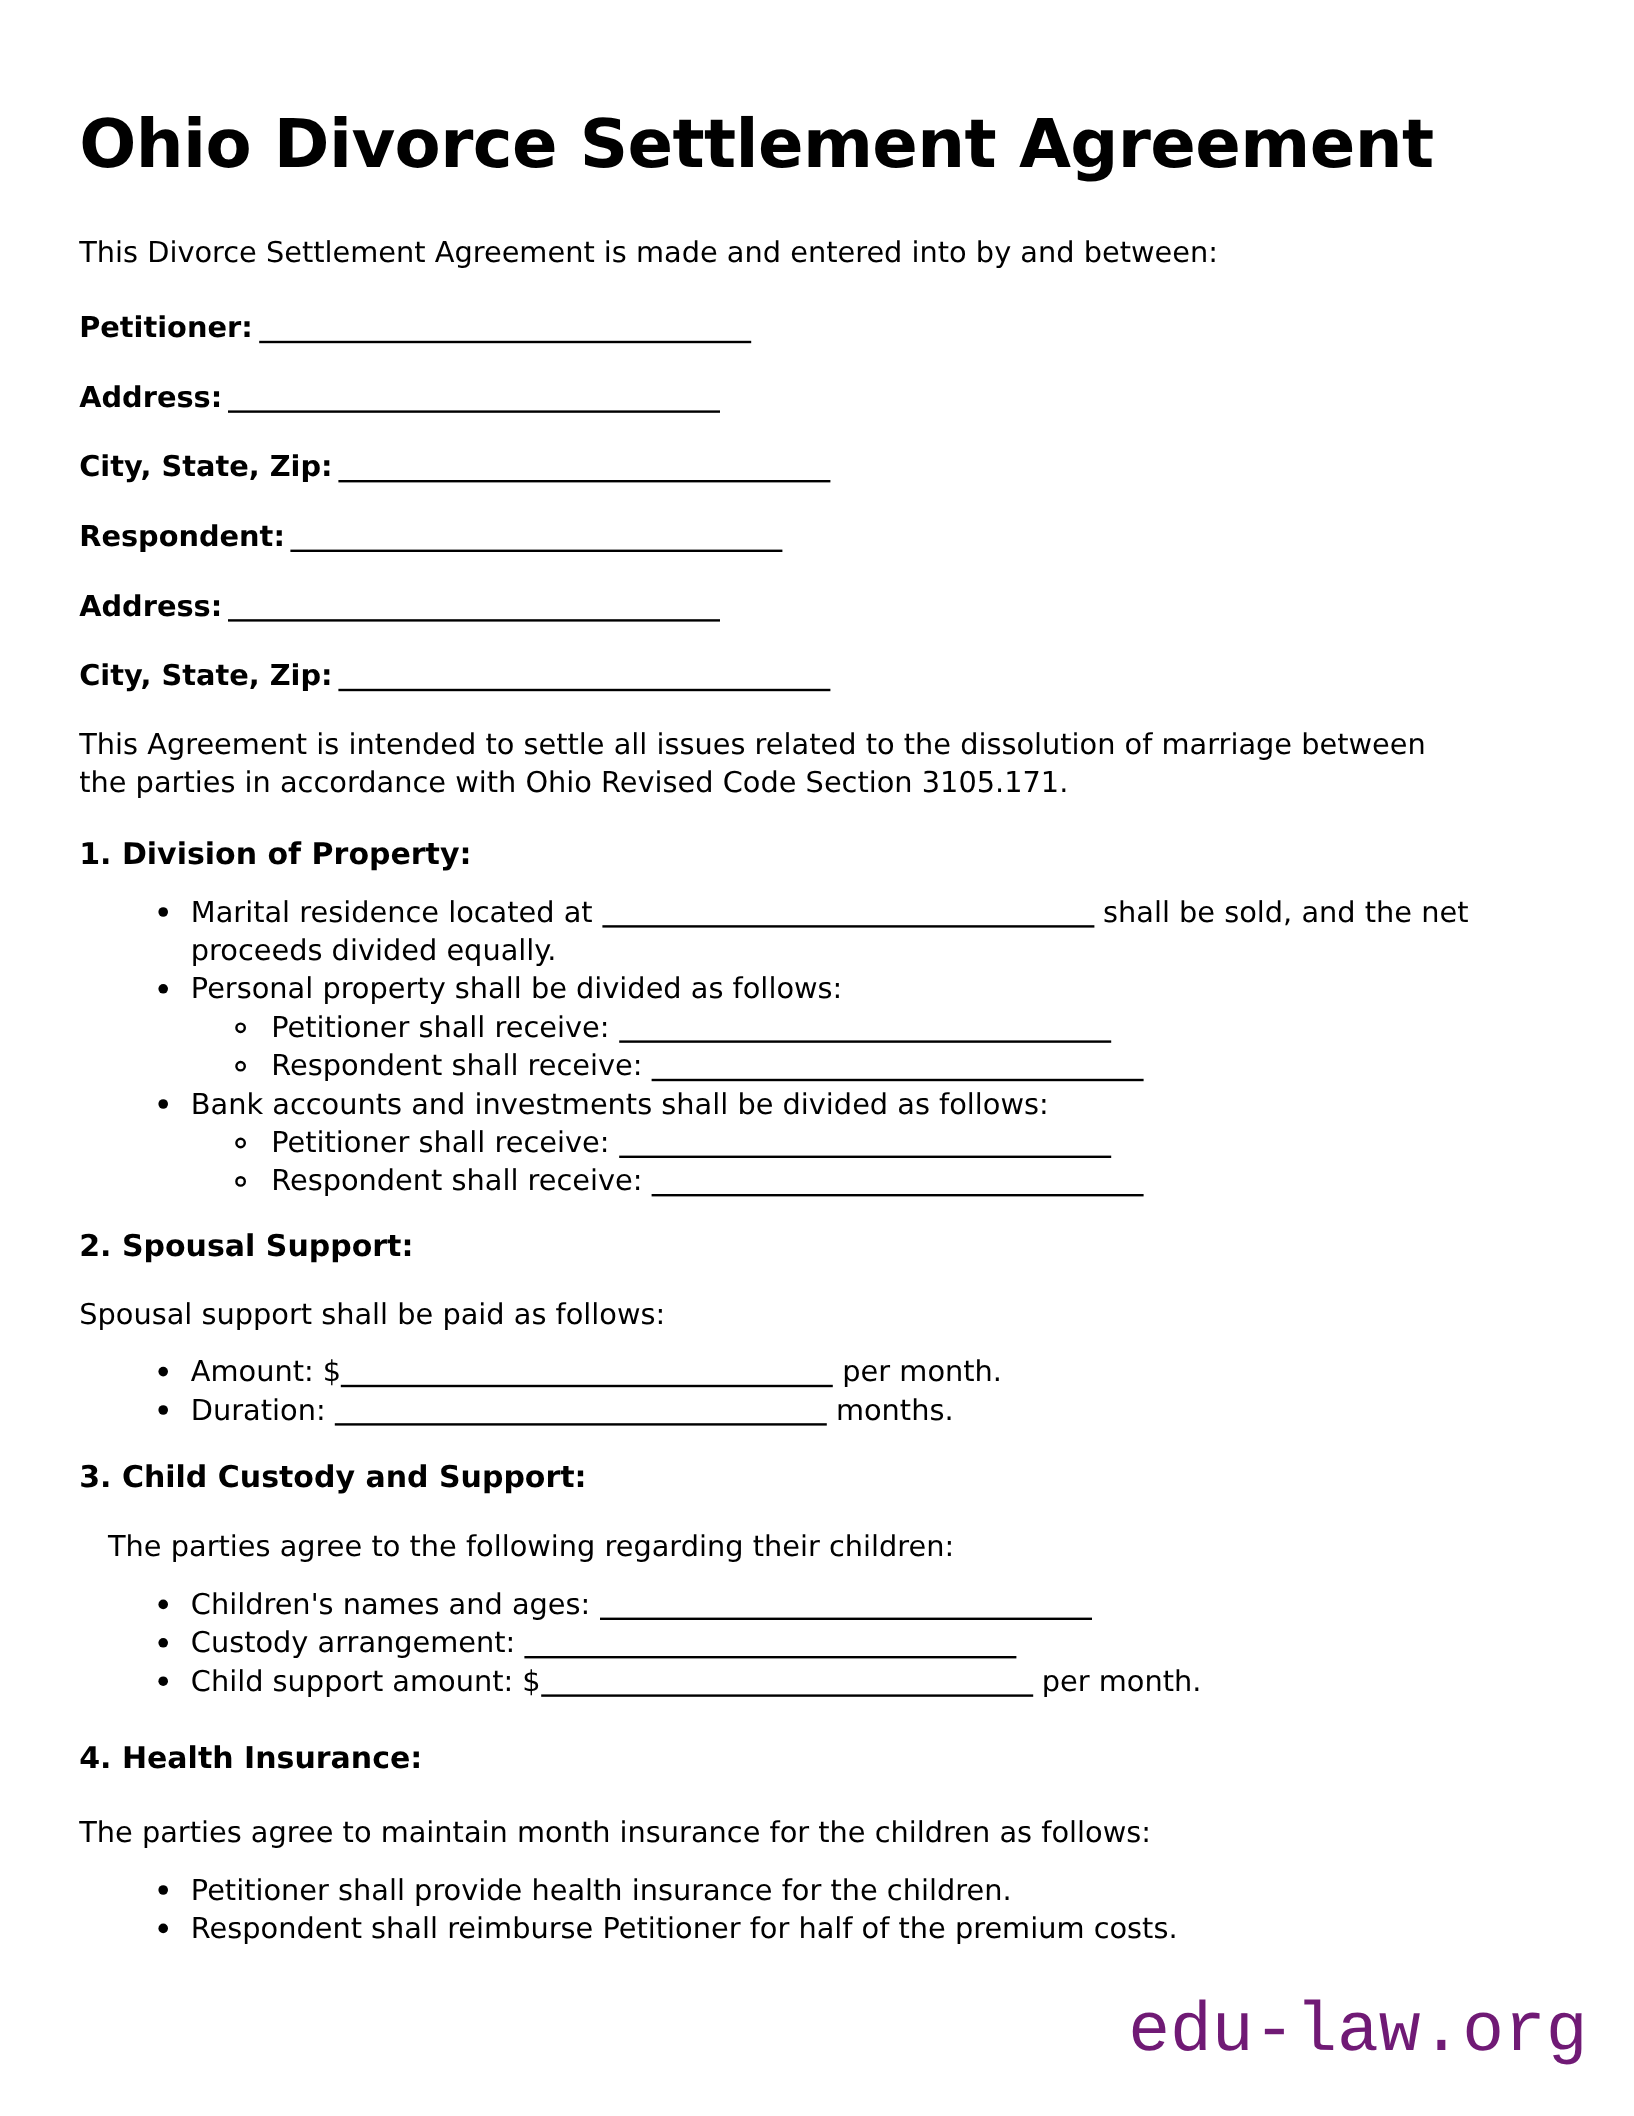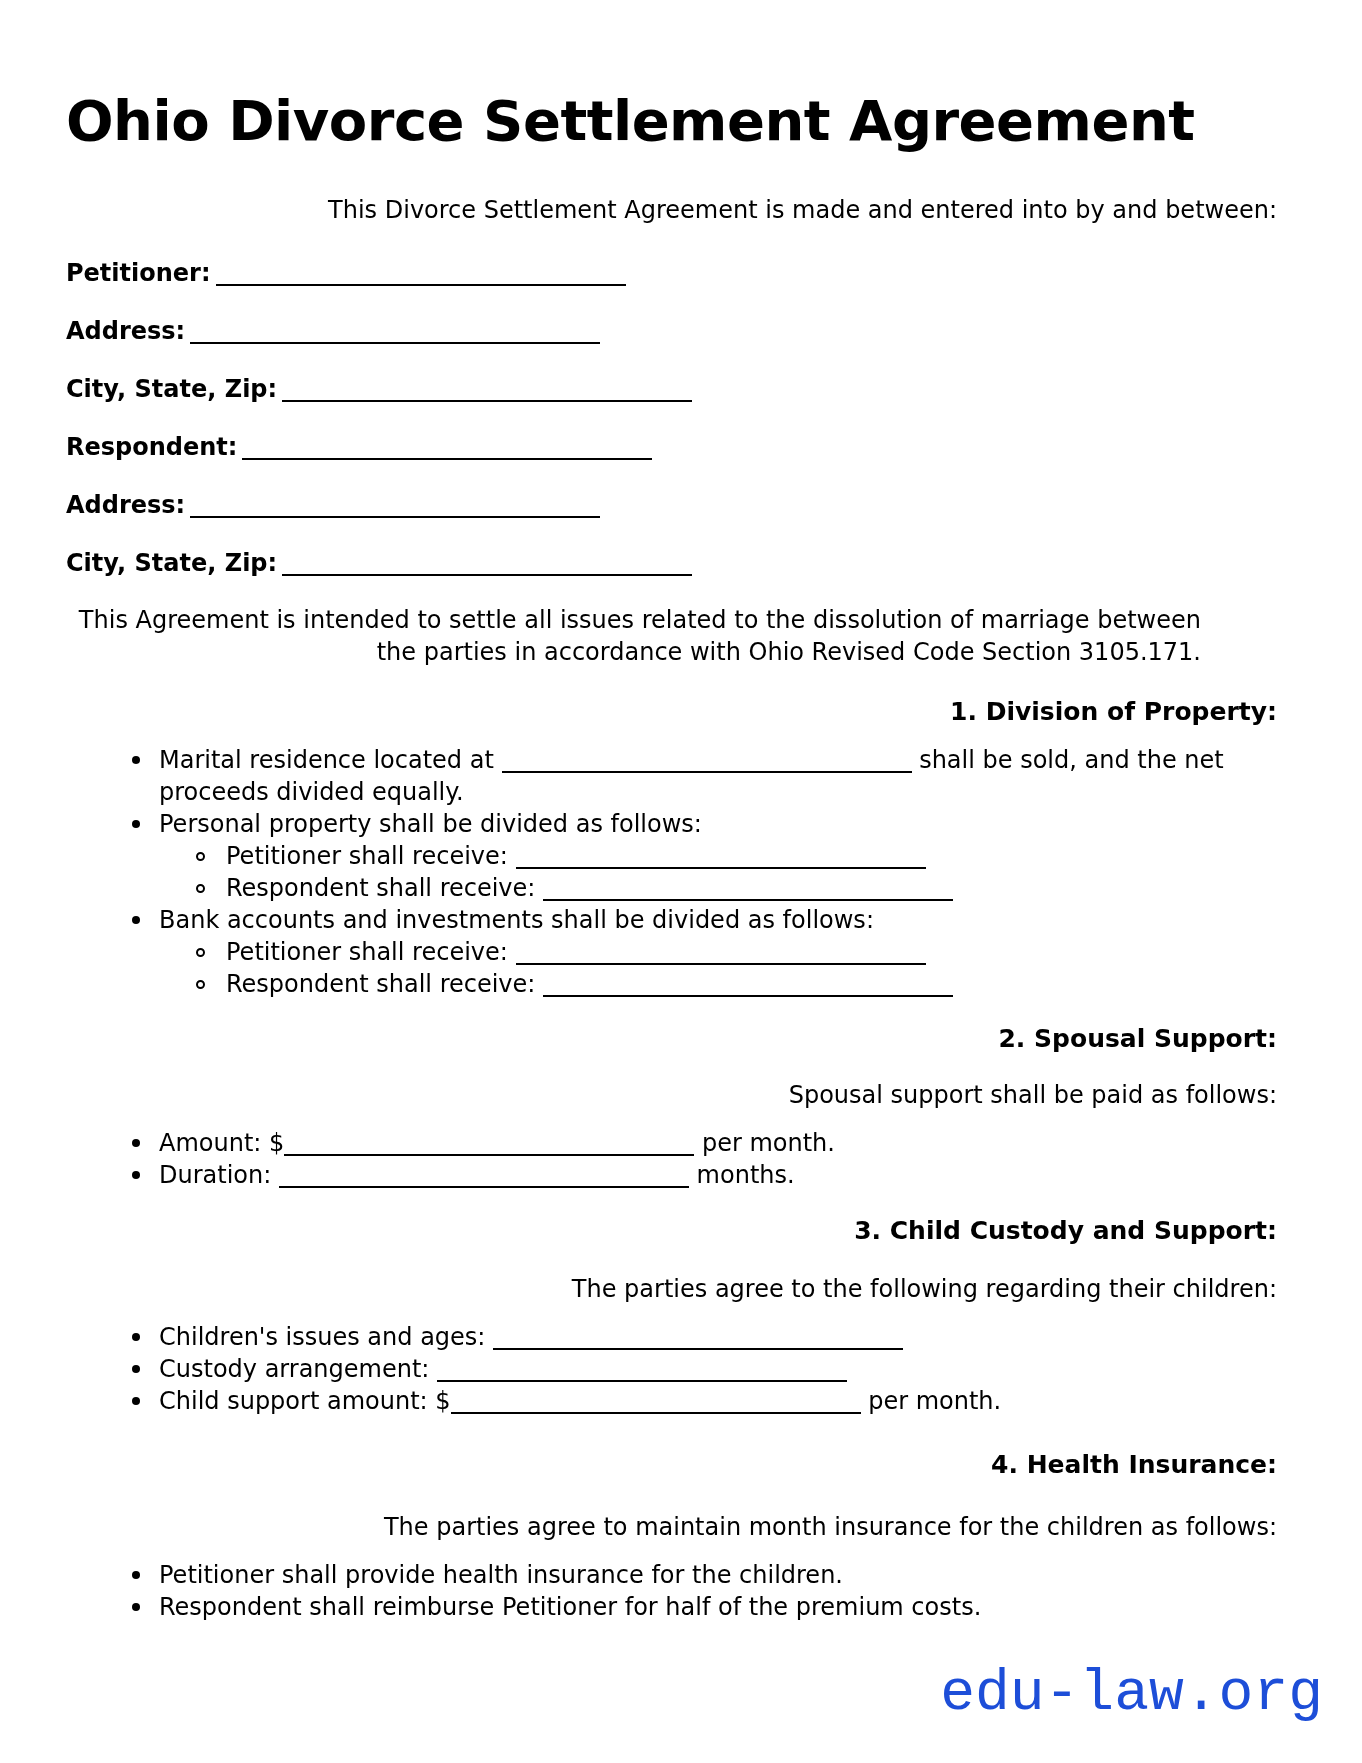--- a/index.html
+++ b/index.html
@@ -15,21 +15,21 @@
   .doc {
     position:absolute; left:66px; top:0;
     width:1211px;
   }
   .doc-title {
     margin:91px 0 0 0;
     font-size:56px; line-height:60px; font-weight:700;
     letter-spacing:-0.5px;
     white-space:nowrap;
   }
-  p, h2 { margin:0;text-align:right; }
+  p, h2 { margin:0; }
   .body-line {
     font-size:24px; line-height:32px; font-weight:400;
   }
   .intro { margin-top:43px; }
   .fields { margin-top:31px; }
   .field { margin-top:26px; font-size:24px; line-height:32px; }
   .field:first-child { margin-top:0; }
   .field-label { font-weight:700; }
   .blank {
     display:inline-block;
@@ -122,29 +122,29 @@
   <ul class="blist mt-ul2">
     <li class="li-1"><span>Amount: $</span><span class="blank tight"></span> <span>per month.</span></li>
     <li class="li-1"><span>Duration:</span> <span class="blank"></span> <span>months.</span></li>
   </ul>
 
   <h2 class="sec-heading mt-sec3">3. Child Custody and Support:</h2>
 
   <p class="body-line lead3">The parties agree to the following regarding their children:</p>
 
   <ul class="blist mt-ul3">
-    <li class="li-1"><span>Children's issues and ages:</span> <span class="blank"></span></li>
+    <li class="li-1"><span>Children's names and ages:</span> <span class="blank"></span></li>
     <li class="li-1"><span>Custody arrangement:</span> <span class="blank"></span></li>
     <li class="li-1"><span>Child support amount: $</span><span class="blank tight"></span> <span>per month.</span></li>
   </ul>
 
   <h2 class="sec-heading mt-sec4">4. Health Insurance:</h2>
 
   <p class="body-line lead4">The parties agree to maintain month insurance for the children as follows:</p>
 
   <ul class="blist mt-ul4">
     <li class="li-1">Petitioner shall provide health insurance for the children.</li>
     <li class="li-1">Respondent shall reimburse Petitioner for half of the premium costs.</li>
   </ul>
 
 </div>
 
-<div class="watermark" style="color:#1d4ed8;">edu-law.org</div>
+<div class="watermark" style="color:#701a75;">edu-law.org</div>
 
 </body></html>

